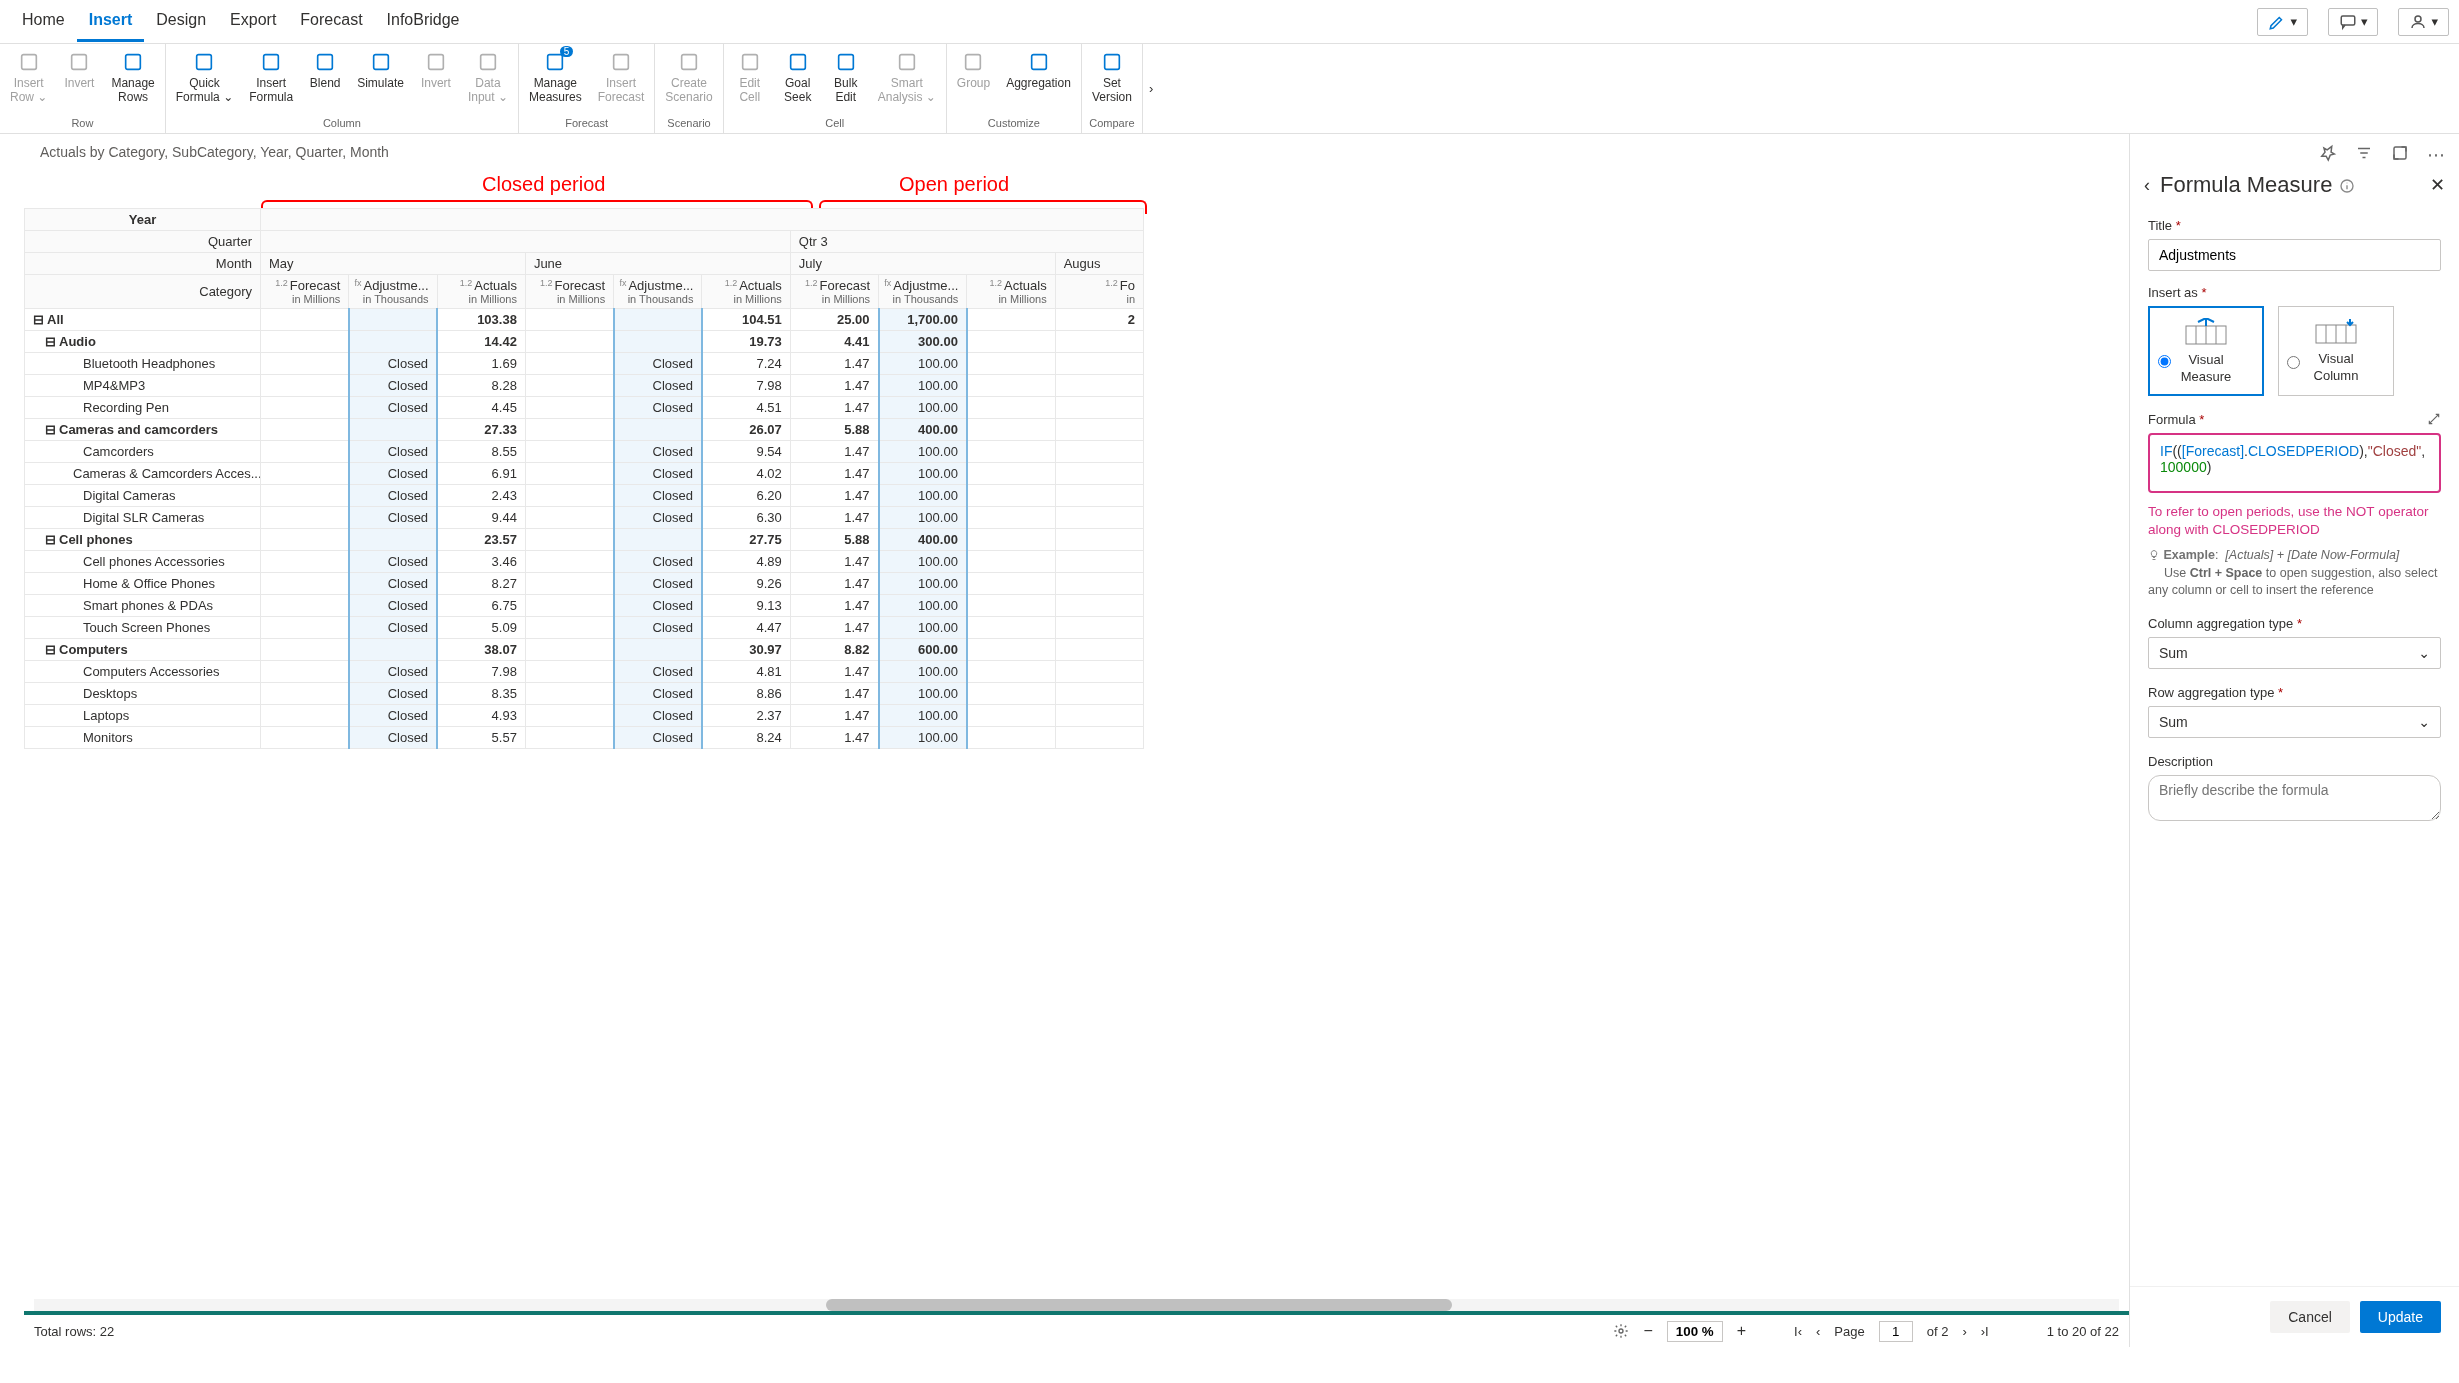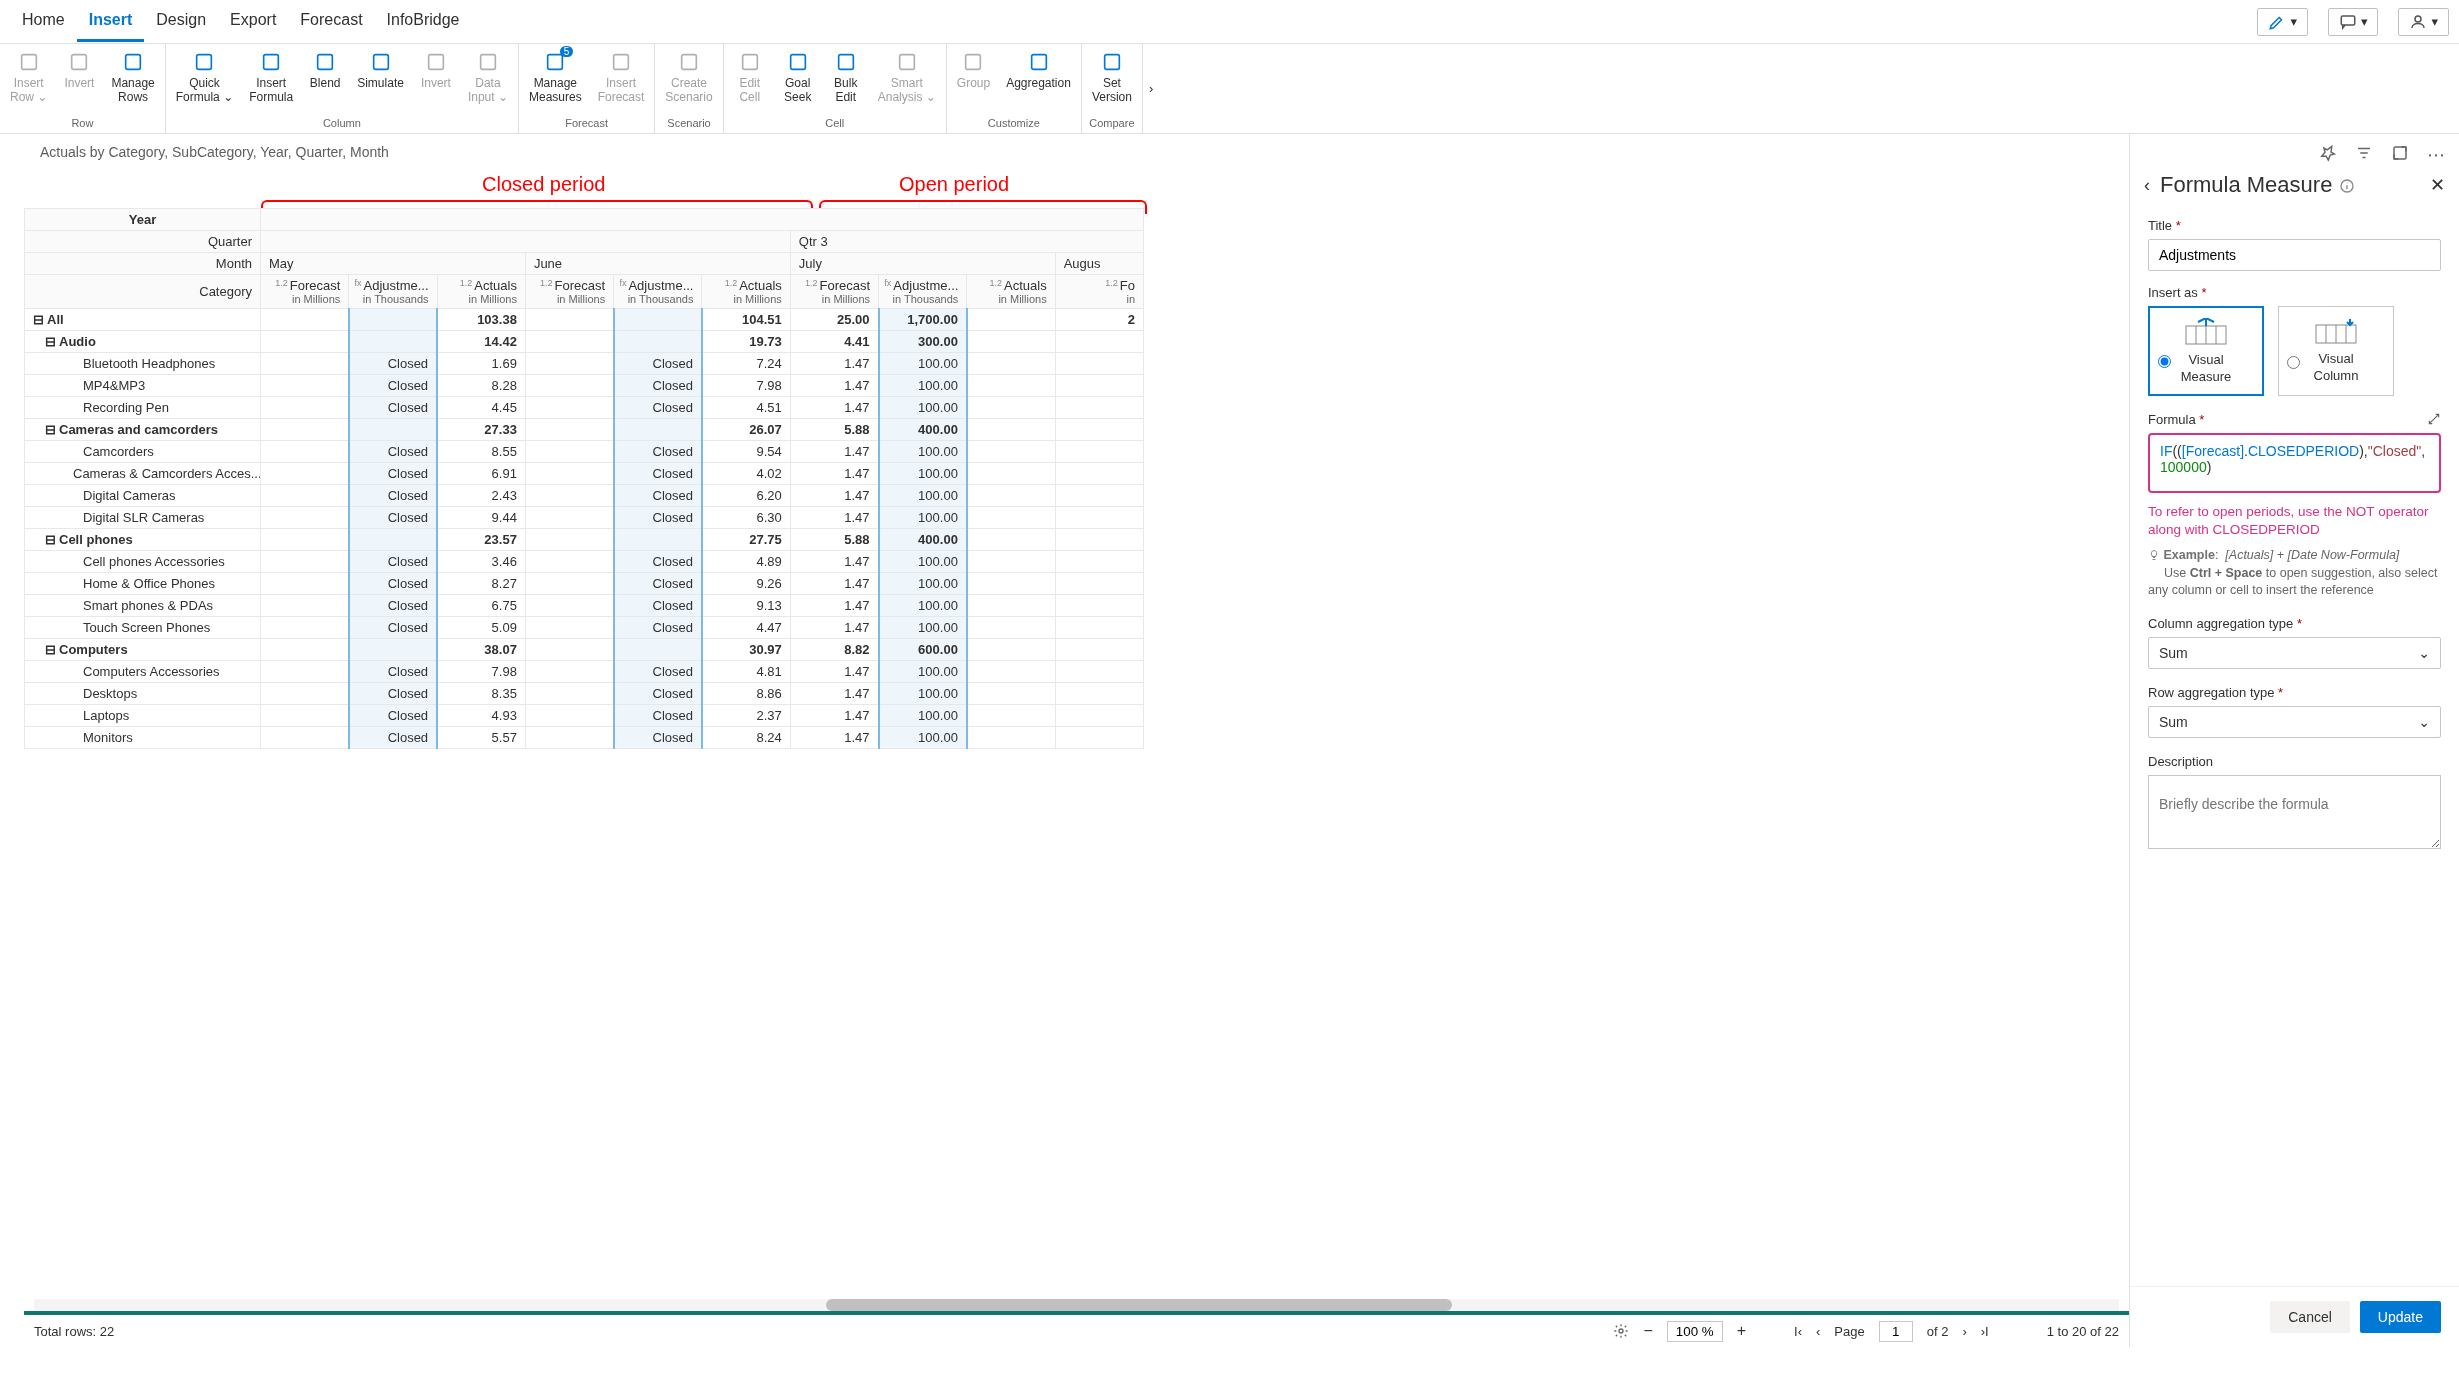--- a/index.html
+++ b/index.html
@@ -76,31 +76,31 @@
 .tok-prop { color: #0078d4; }
 .tok-str { color: #a04040; }
 .tok-num { color: #0a8a0a; }
 
 .note { color: #d63384; font-size: 13.5px; margin-top: 10px; line-height: 1.35; }
 .hint { color: #666; font-size: 12.5px; margin-top: 8px; line-height: 1.4; }
 .hint .lbl { color: #737373; }
 .hint .ex { font-style: italic; }
 
 .select-box { width: 100%; border: 1px solid #c8c6c4; padding: 7px 10px; font-size: 14px; border-radius: 2px; display: flex; justify-content: space-between; align-items: center; cursor: pointer; margin-top: 2px; }
-.textarea { width: 100%; border: 1px solid #c8c6c4; padding: 20px 10px; font-size: 14px; border-radius: 0; min-height: 40px; resize: vertical; color: #999; }
+.textarea { width: 100%; border: 1px solid #c8c6c4; padding: 6px 10px; font-size: 14px; border-radius: 12px; min-height: 40px; resize: vertical; color: #999; }
 
 .panel-footer { display: flex; justify-content: flex-end; gap: 10px; padding: 14px 18px; border-top: 1px solid #f0f0f0; }
 .btn { padding: 8px 18px; font-size: 14px; border-radius: 2px; cursor: pointer; border: none; }
 .btn.secondary { background: #f3f2f1; color: #323130; }
 .btn.primary { background: #0078d4; color: #fff; }
 
 
 .status { display: flex; align-items: center; height: 36px; border-top: 4px solid #0f766e; padding: 0 10px; font-size: 13px; gap: 14px; }
 .status .spacer { flex: 1; }
-.zoom-input { width: 56px; text-align: center; border: 1px solid #c8c6c4; padding: 2px 4px; }
+.zoom-input { width: 56px; text-align: center; border: 1px solid #c8c6c4; padding: 2px 4px; font-weight: bold; }
 .pager-input { width: 34px; text-align: center; border: 1px solid #c8c6c4; padding: 2px 4px; }
 .scroll-h { height: 12px; background: #f4f4f4; position: relative; margin: 0 10px; }
 .scroll-h .thumb { position: absolute; left: 38%; width: 30%; height: 100%; background: #c0c0c0; border-radius: 6px; }
 
 svg { display: block; }
 </style>
 </head>
 <body>
 
 <div class="tabs">

